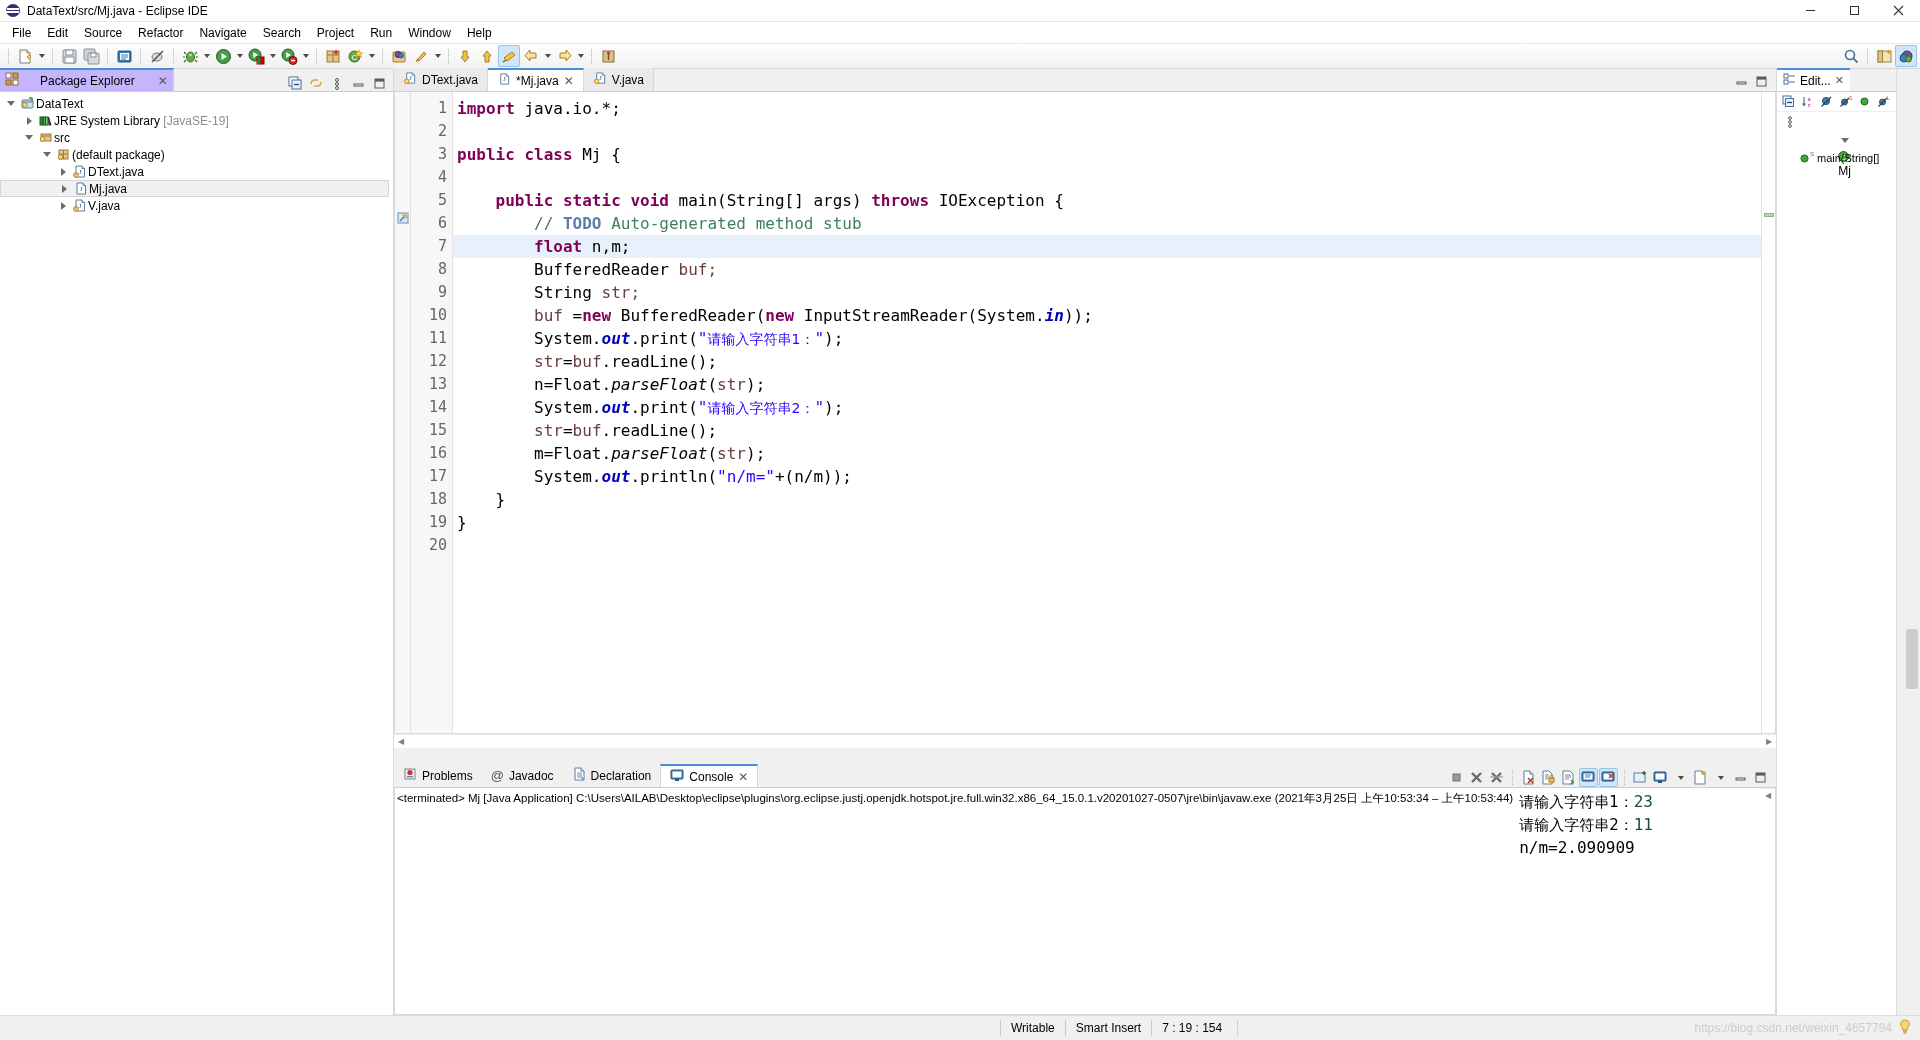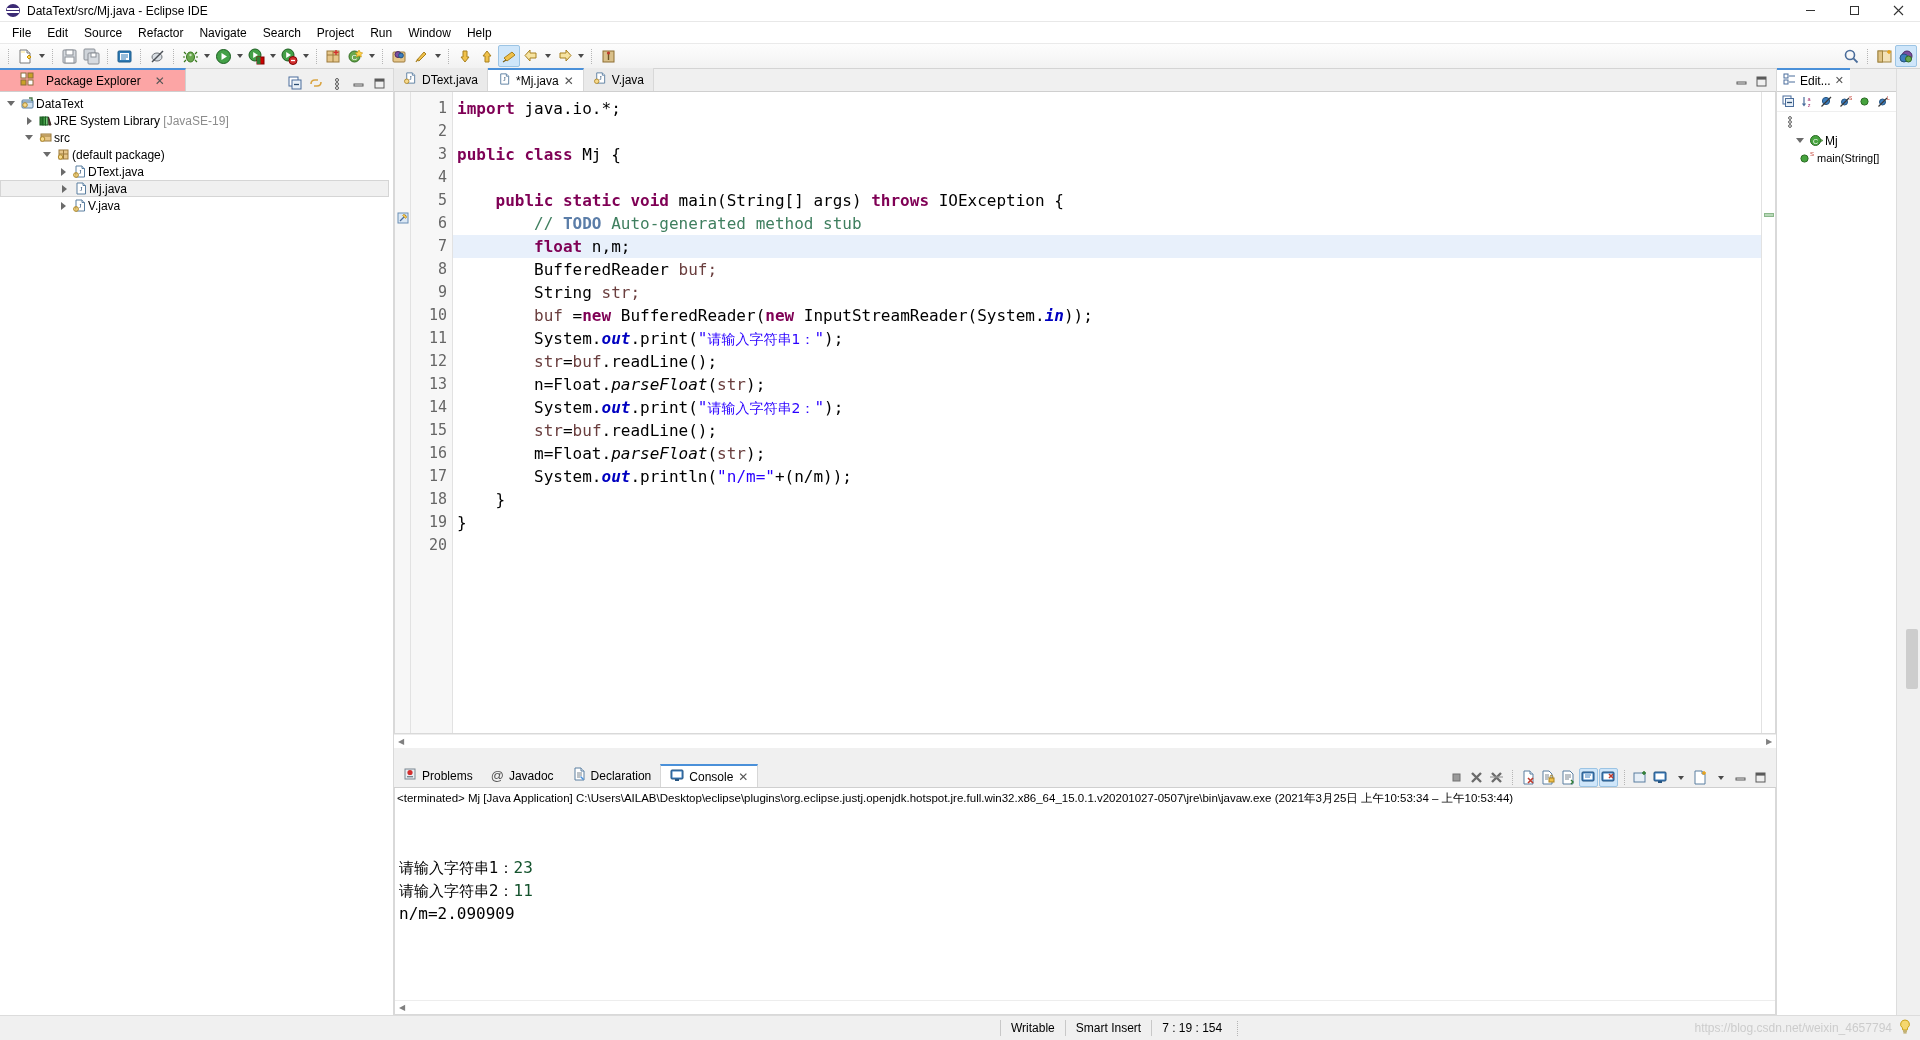--- a/index.html
+++ b/index.html
@@ -55,22 +55,22 @@
   .tb-spacer { flex: 1; }
   .tbi.active { background:#cfe6fa; border:1px solid #9cc4e4; border-radius:2px; }
 
   
   .body { flex:1; display:flex; min-height:0; background:#f0f0f0; }
 
   
   .left-pane { width: 394px; display:flex; flex-direction:column; background:#fff; flex:none; border-right:1px solid #d9d9d9;}
   .view-tabbar { height:23px; display:flex; align-items:flex-end; background:#f0f0f0; border-bottom:1px solid #cfcfcf; }
   .view-tab {
-    height: 23px; display:flex; align-items:center; gap:12px; padding: 0 20px;
-    background: #fca5a5; border-top: 2px solid #4a90d9; font-size:12px;
+    height: 23px; display:flex; align-items:center; gap:21px; padding: 0 5px;
+    background: #c4b5fd; border-top: 2px solid #4a90d9; font-size:12px;
     border-right:1px solid #d0d0d0;
   }
   .view-tab .close-x { font-size:12px; color:#555; margin-left:2px; }
   .view-tools { margin-left:auto; display:flex; align-items:center; gap:5px; padding-right:6px; }
   .vt-btn { width:16px; height:16px; display:flex; align-items:center; justify-content:center; }
   .tree { flex:1; overflow:hidden; padding-top:3px; background:#fff; font-size:12px; }
   .tnode { height:17px; display:flex; align-items:center; white-space:nowrap; }
   .tnode.selected { background:#f0f0f0; border:1px solid #d5d5d5; margin-right:4px; }
   .twisty { width:14px; height:16px; display:flex; align-items:center; justify-content:center; flex:none; }
   .twisty .chev { width:0;height:0; }
@@ -138,21 +138,21 @@
   .console-tabbar { height:23px; display:flex; align-items:flex-end; background:#f0f0f0; border-bottom:1px solid #cfcfcf; }
   .ctab {
     height:23px; display:flex; align-items:center; gap:5px; padding:0 9px; font-size:12px; color:#000;
     background:#f0f0f0;
   }
   .ctab.active { background:#fff; border-top:2px solid #4a90d9; border-left:1px solid #d7d7d7; border-right:1px solid #d7d7d7; }
   .ctab .close-x { color:#555; }
   .ctab-tools { margin-left:auto; display:flex; align-items:center; gap:1px; padding-right:6px; }
   .cti { width:19px; height:19px; display:flex; align-items:center; justify-content:center; }
   .cti.on { background:#cfe6fa; border:1px solid #9cc4e4; border-radius:2px; }
-  .console-body { flex:1; background:#fff; border:1px solid #d9d9d9; border-top:none; display:flex; flex-direction:column; min-height:0;gap:45px; }
+  .console-body { flex:1; background:#fff; border:1px solid #d9d9d9; border-top:none; display:flex; min-height:0; }
   .term-line {
     font-size:11.5px; color:#000; padding:3px 2px 3px 2px; white-space:nowrap; overflow:hidden;
     font-family:"Liberation Sans", sans-serif;
   }
   .console-out {
     flex:1; padding:2px 4px; font-family:"DejaVu Sans Mono", monospace; font-size:16px; overflow:hidden;
   }
   .oline { height:23px; line-height:23px; white-space:pre; }
   .ocjk { font-family:"DejaVu Sans", sans-serif; font-size:15px; }
   .oin { color:#14532d; }
@@ -902,21 +902,21 @@
       <div class="outline-toolbar2">
         <div class="oti">
           <svg width="10" height="14" viewBox="0 0 10 14">
               <circle cx="5" cy="4" r="1.4" fill="none" stroke="#5a5a5a"></circle>
               <circle cx="5" cy="8" r="1.4" fill="none" stroke="#5a5a5a"></circle>
               <circle cx="5" cy="12" r="1.4" fill="none" stroke="#5a5a5a"></circle>
             </svg>
         </div>
       </div>
       <div class="outline-tree">
-        <div class="tnode" style="padding-left:16px;">
+        <div class="tnode" style="padding-left:16px;flex-direction:column;">
           <div class="twisty">
               <div class="chev chev-down"></div>
             </div>
           <div class="ticon">
             <svg width="15" height="15" viewBox="0 0 15 15">
                 <circle cx="6.5" cy="7.5" r="5" fill="#46a33e" stroke="#2a6b24"></circle>
                 <text x="6.5" y="10.5" font-size="7" fill="#fff" text-anchor="middle" font-family="sans-serif">C</text>
                 <path d="M11.5 6 L14 7.5 L11.5 9z" fill="#6aa84f" stroke="#2a6b24" stroke-width=".5"></path>
               </svg>
           </div>

